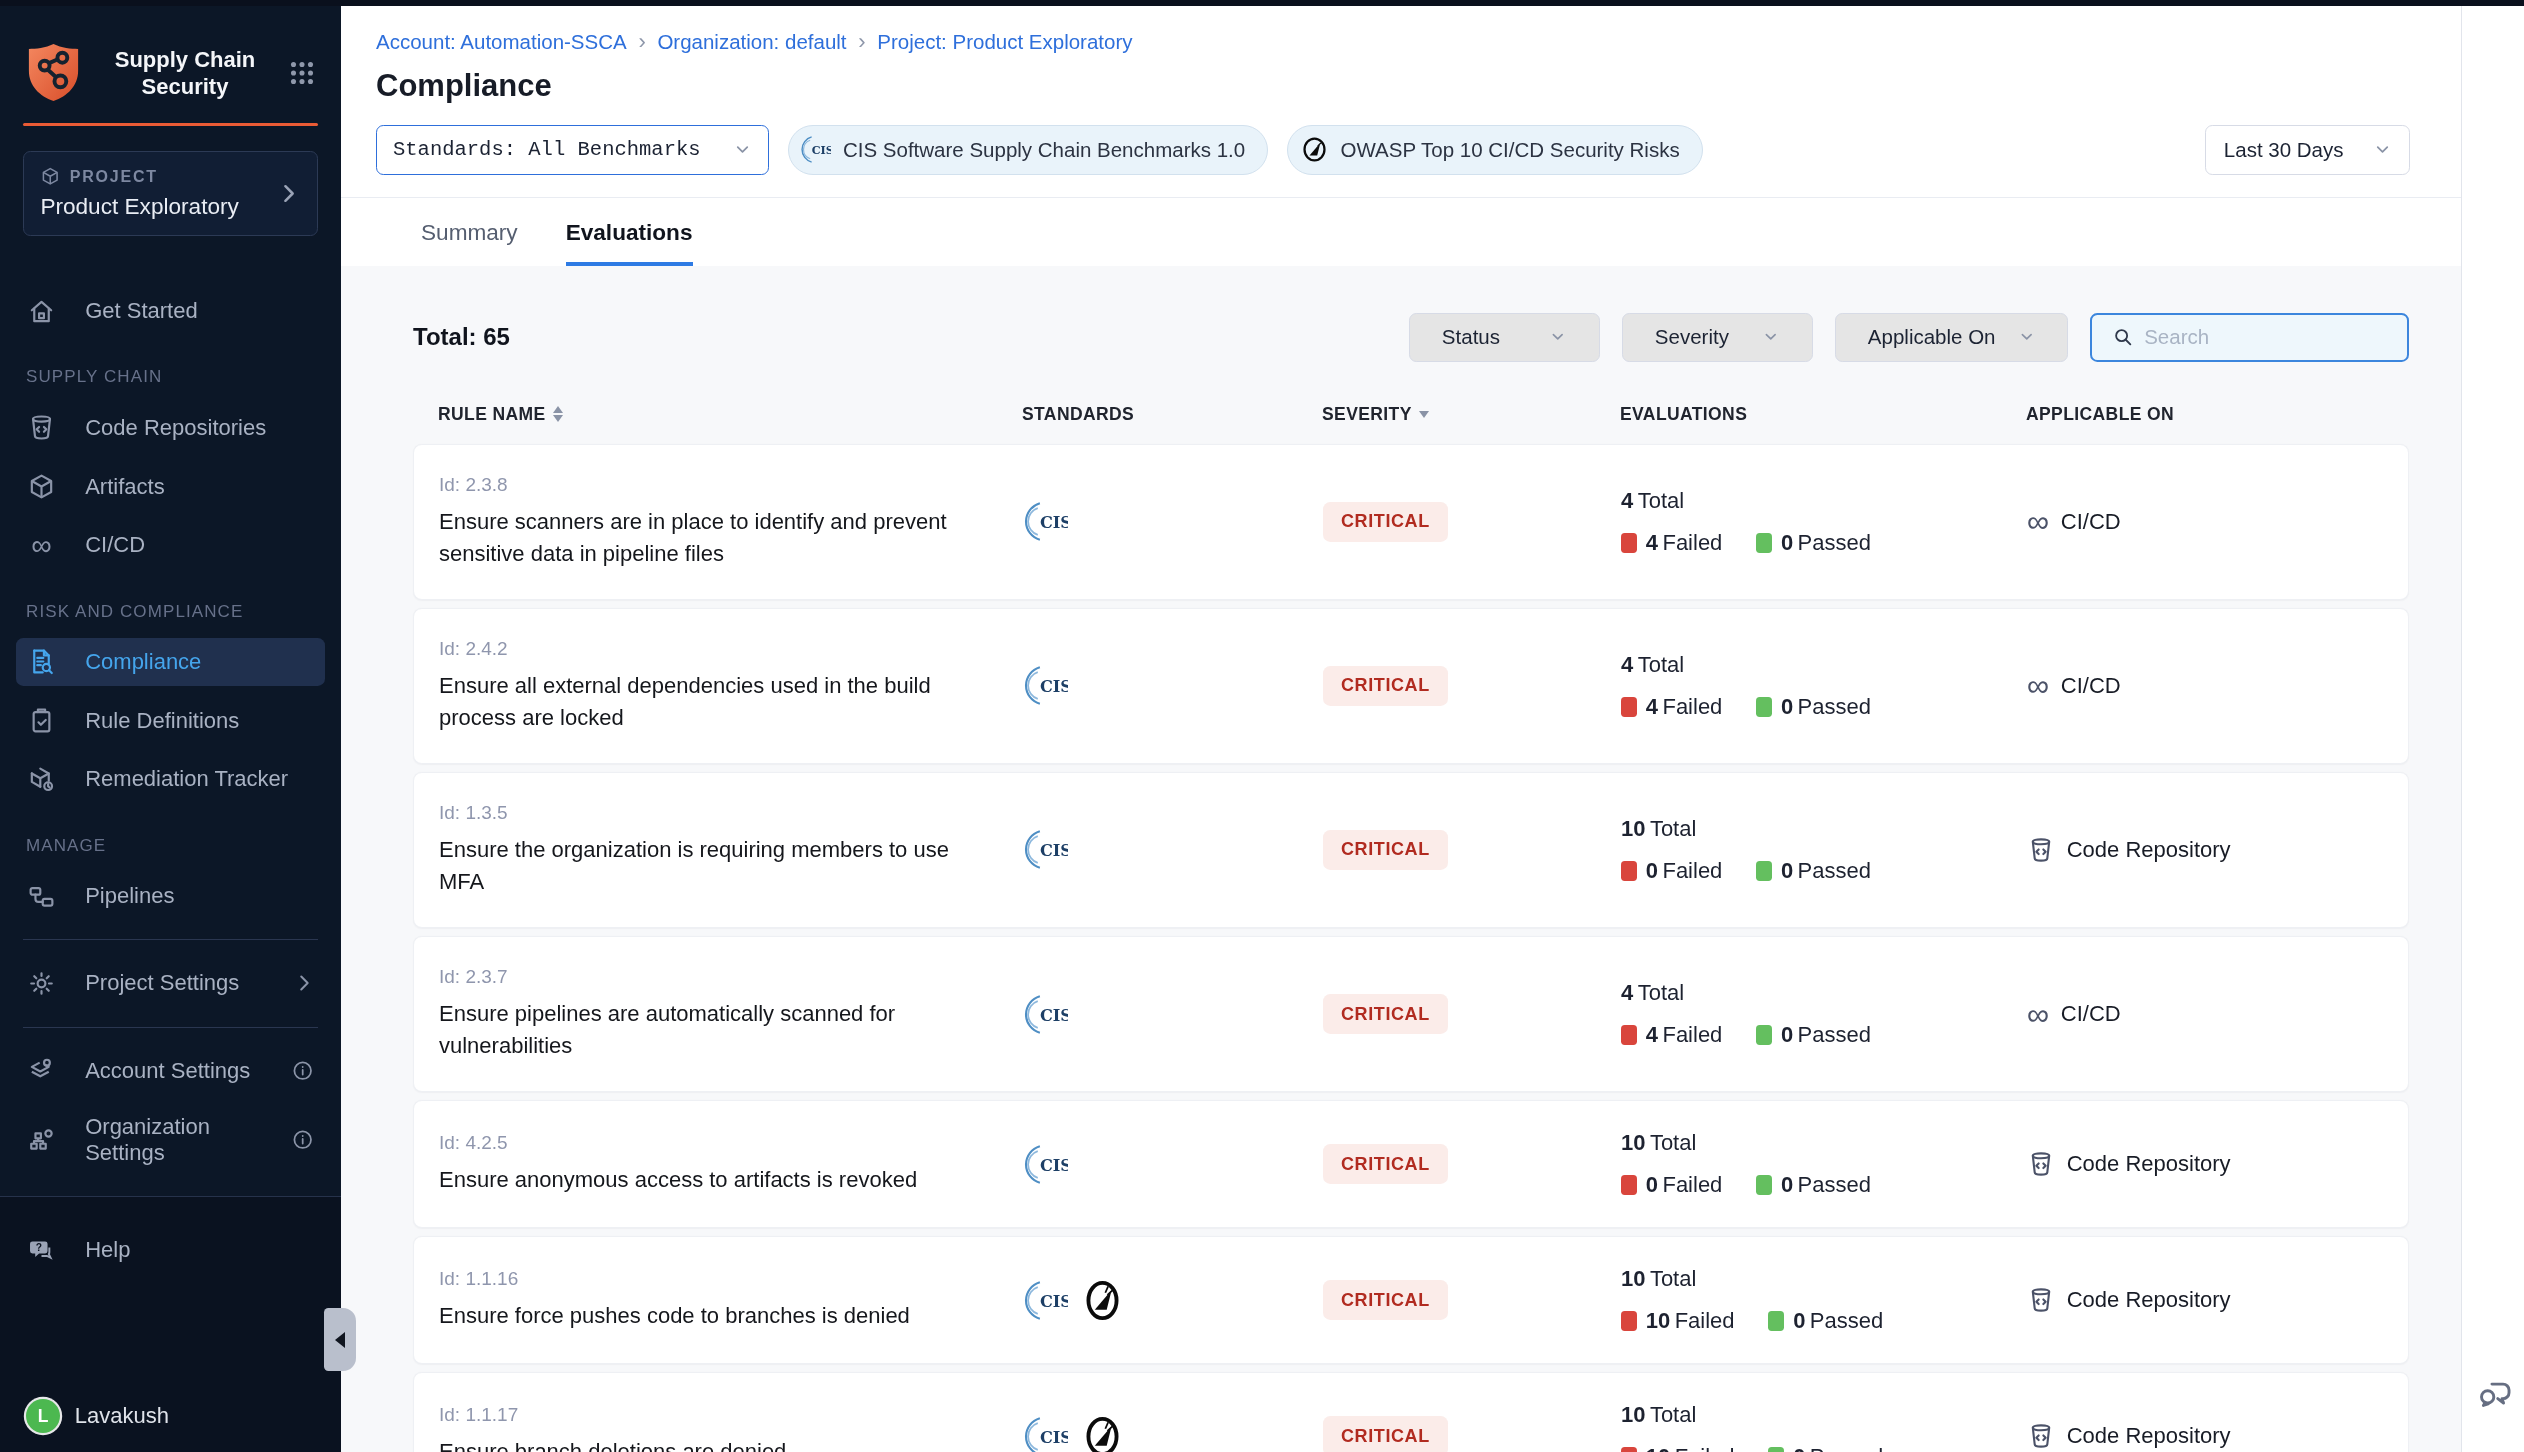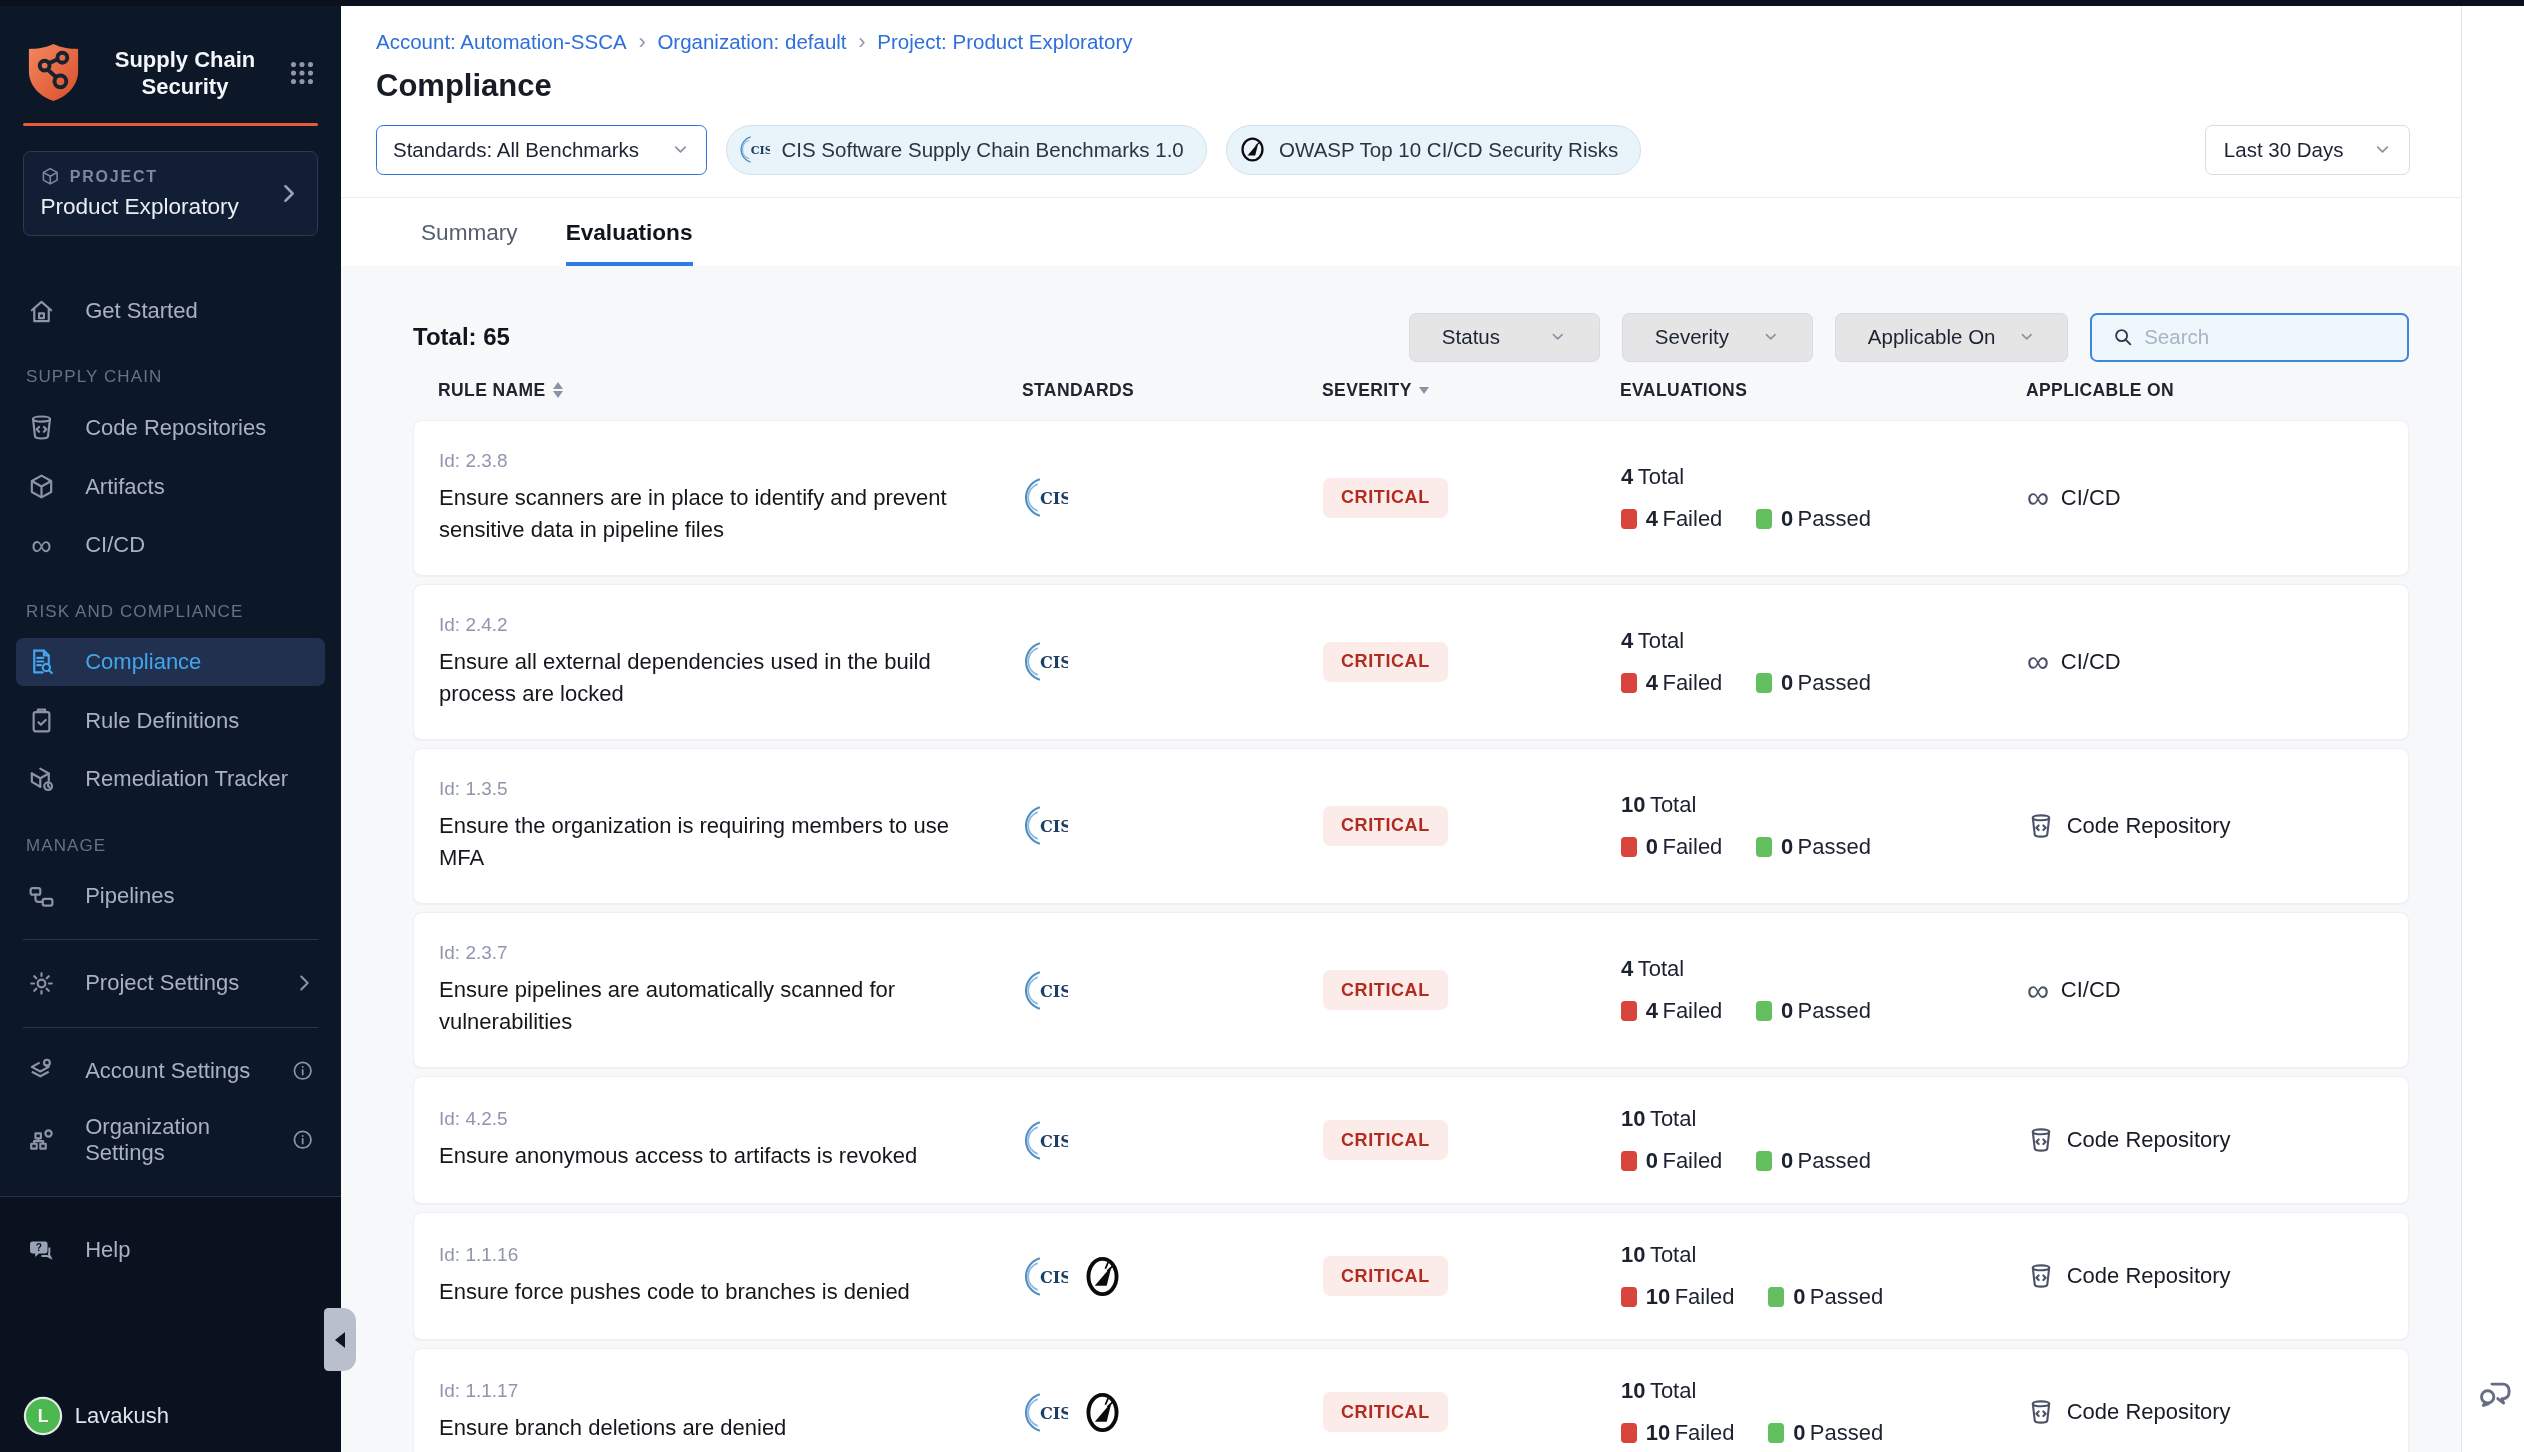--- a/index.html
+++ b/index.html
@@ -45,39 +45,39 @@
 
   
   .main { flex:1; display:flex; flex-direction:column; background:#fff; min-width:0; }
   .page-header { padding:29px 0 0 35px; }
   .breadcrumb { display:flex; align-items:center; gap:11.7px; font-size:20.5px; color:#2e6fdb; }
   .breadcrumb a { color:#2e6fdb; text-decoration:none; cursor:pointer; }
   .crumb-sep { color:#8e97aa; font-size:22px; }
   .page-title { margin-top:13px; font-size:31px; font-weight:700; color:#171c27; }
 
   .filterbar { display:flex; align-items:center; gap:19px; padding:20.5px 51px 22px 35px; border-bottom:1.5px solid #e9ecf2; }
-  .standards-select { display:flex; align-items:center; gap:32px; border:1.8px solid #2e6fdb; border-radius:7.3px; height:50px; padding:0 16px; font-size:20.5px; color:#1c2333; cursor:pointer; background:#fff; }
+  .standards-select { display:flex; align-items:center; gap:32px; border:1.8px solid #2e6fdb; border-radius:7.3px; height:50px; padding:0 16px; font-size:20.5px; color:#1c2333; cursor:pointer; background:#fff;font-family:Liberation Mono, monospace; }
   .chip { display:flex; align-items:center; gap:11.7px; background:#e9f3fa; border:0.7px solid #d2e1ee; border-radius:25px; height:50px; padding:0 22px 0 11.7px; font-size:20.5px; color:#2c3342; cursor:pointer; }
   .daterange-select { margin-left:auto; display:flex; align-items:center; gap:29px; border:1.5px solid #d7dbe6; border-radius:7.3px; height:50px; padding:0 17.5px; font-size:20.5px; color:#1c2333; cursor:pointer; background:#fff; }
 
   .tabs { display:flex; gap:48px; padding:22px 0 0 80px; background:#fff; }
   .tab { font-size:22.6px; color:#555e70; padding-bottom:16px; cursor:pointer; border-bottom:4.4px solid transparent; }
   .tab.active { color:#10141d; font-weight:700; border-bottom-color:#2e7be4; }
 
   .graybody { flex:1; background:#f7f8fa; padding:47px 52px 0 72px; overflow:hidden; }
   .controls { display:flex; align-items:center; }
   .total-label { font-size:24px; font-weight:700; color:#10141d; }
   .controls-right { margin-left:auto; display:flex; align-items:center; gap:22px; }
   .select-box { display:flex; align-items:center; justify-content:space-between; gap:22px; min-width:191px; height:49px; border:1.5px solid #d7dbe6; border-radius:7.3px; background:#e5e5e5; font-size:20.5px; color:#1c2333; padding:0 32px; cursor:pointer; }
   .search-box { display:flex; align-items:center; gap:10.2px; width:319px; height:49px; border:2.2px solid #3c86dd; border-radius:7.3px; background:#eef7fc; padding:0 20px; }
   .search-box input { border:none; outline:none; background:transparent; font-size:20.5px; color:#24324a; width:100%; font-family:"Liberation Sans", sans-serif; }
   .search-box input::placeholder { color:#a9b4c4; }
 
   .thead, .card { display:grid; grid-template-columns:609px 300px 298px 406px 1fr; align-items:center; }
-  .thead { margin-top:18px; }
+  .thead { margin-top:42px; }
   .th { font-size:17.5px; font-weight:700; color:#20242e; letter-spacing:0.4px; display:flex; align-items:center; gap:7.3px; }
   .th:first-child { padding-left:25px; }
   .sort-stack { display:flex; flex-direction:column; gap:2.2px; cursor:pointer; }
   .tri-up { width:0; height:0; border-left:5.8px solid transparent; border-right:5.8px solid transparent; border-bottom:7.3px solid #8a93a6; }
   .tri-down { width:0; height:0; border-left:5.8px solid transparent; border-right:5.8px solid transparent; border-top:7.3px solid #8a93a6; }
 
   .tbody { margin-top:19px; }
   .card { background:#fff; border:0.7px solid #eef0f4; border-radius:8.8px; margin-bottom:8px; padding:29px 0; box-shadow:0 0.7px 1.5px rgba(16,24,40,.04); }
   .cell-rule { padding-left:25px; }
   .rule-id { font-size:19px; color:#8f96ad; margin-bottom:10.2px; }

